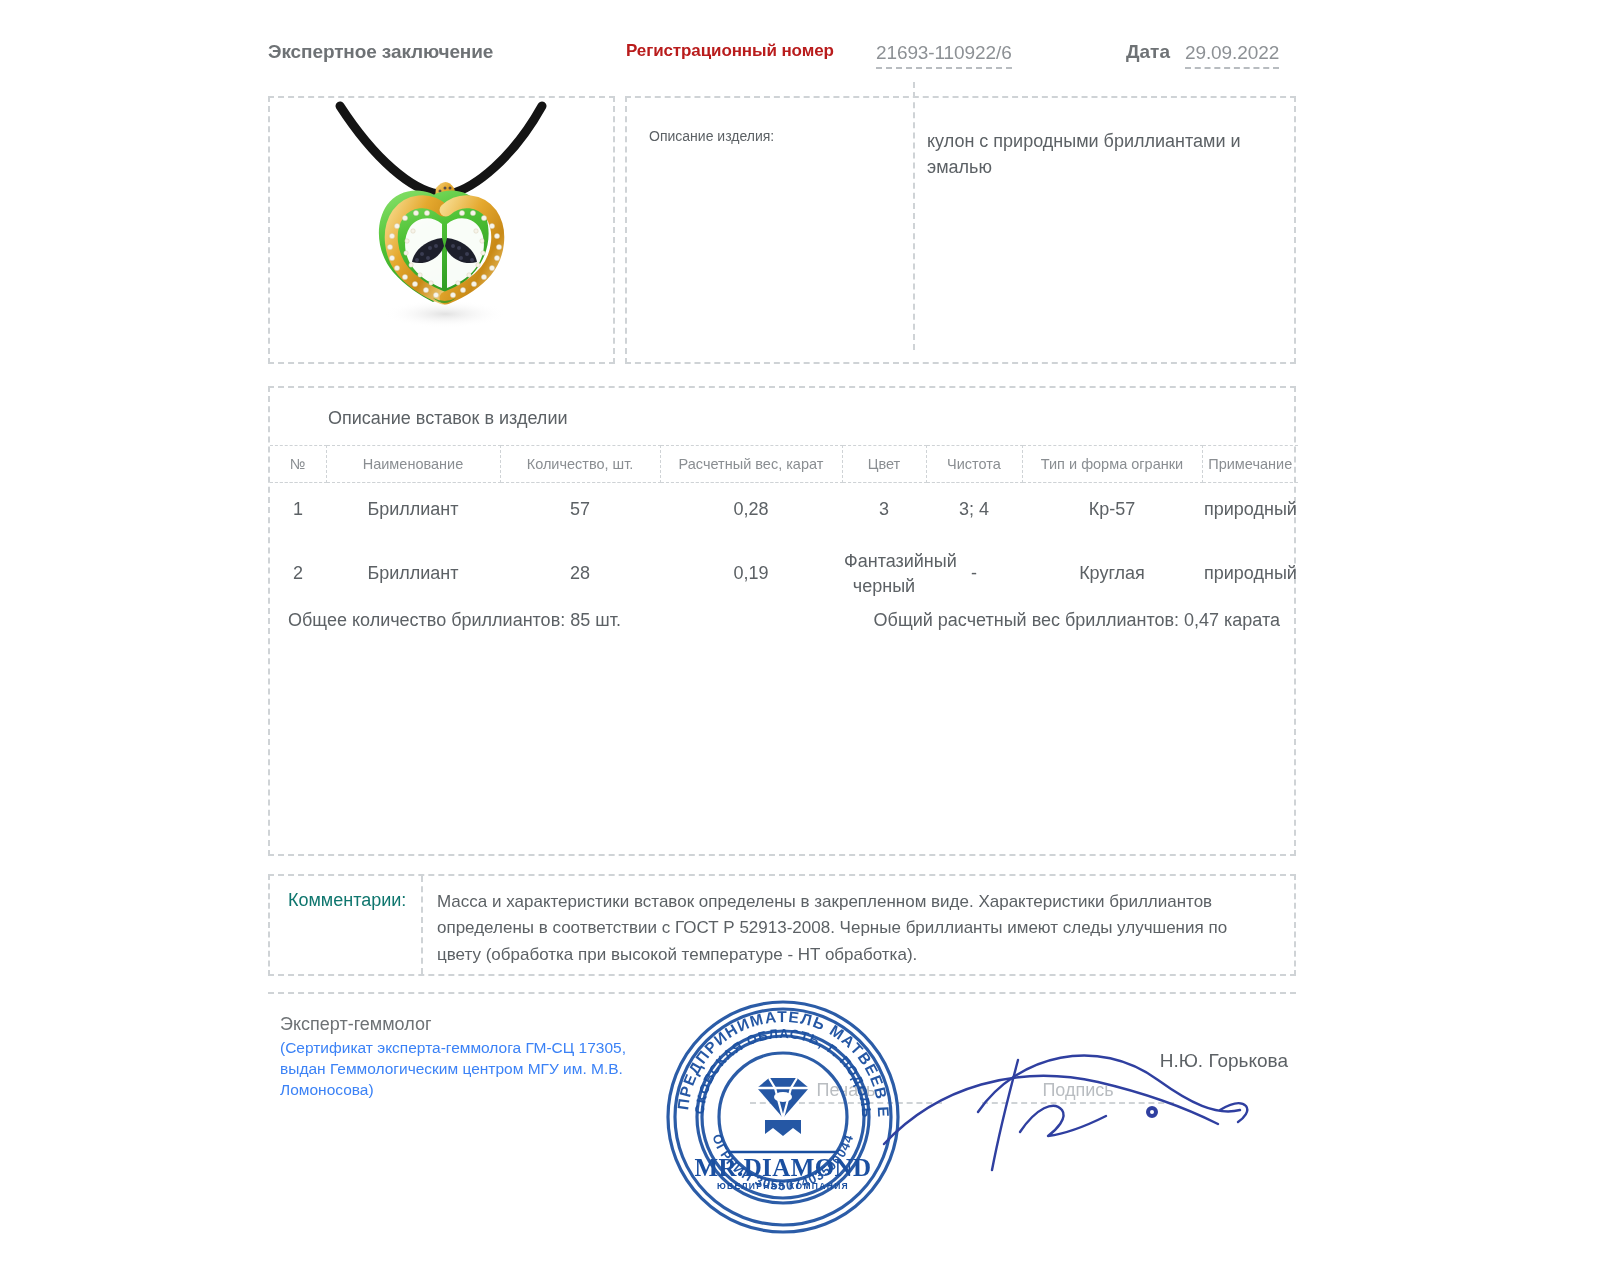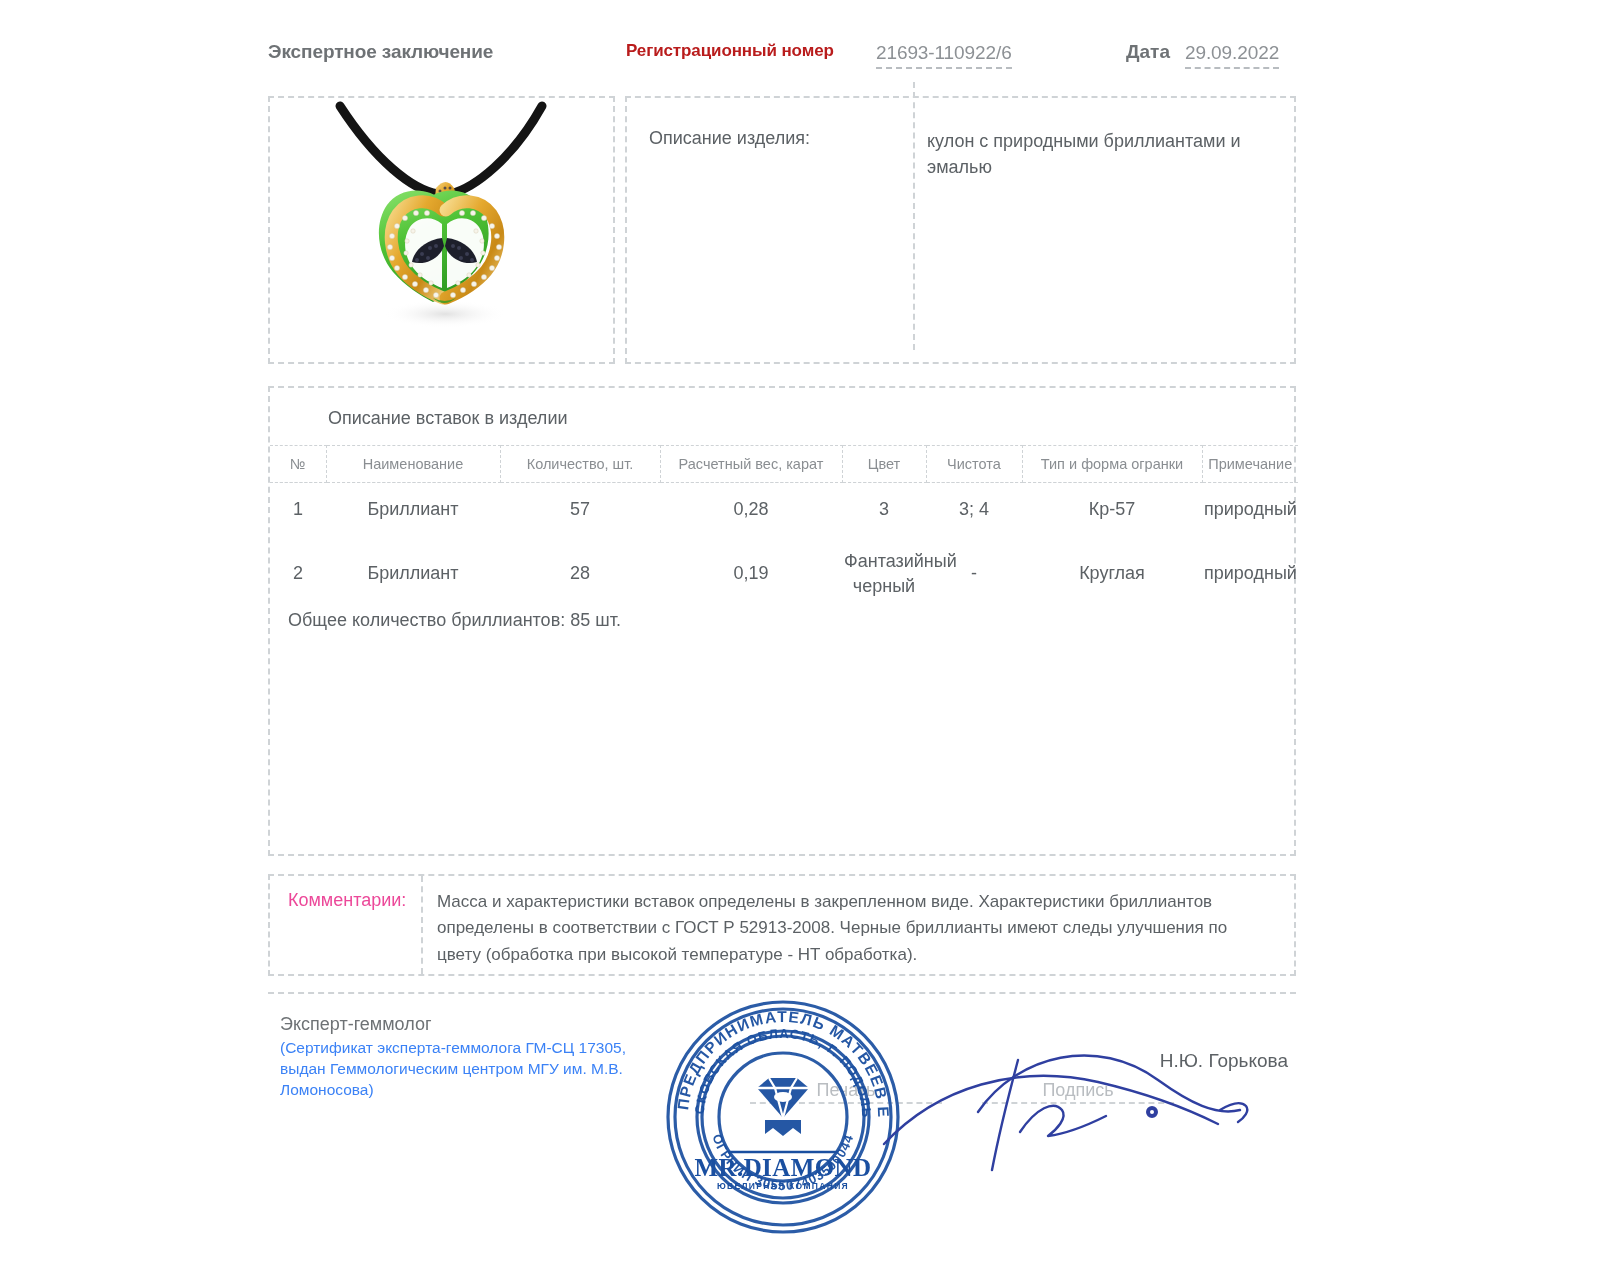--- a/index.html
+++ b/index.html
@@ -96,21 +96,21 @@
   }
   .spec-row {
     position: absolute;
     left: 0;
     width: 100%;
     height: 42px;
   }
   .spec-label {
     position: absolute;
     left: 22px; top: 0;
-    font-size: 18px;
+    font-size: 14px;
     color: #5c6165;
   }
   .spec-divider {
     position: absolute;
     left: 286px; top: -16px;
     width: 0;
     height: 268px;
     border-left: 2px dashed #cfd3d6;
   }
   .spec-value {
@@ -195,21 +195,21 @@
     left: 268px;
     top: 874px;
     width: 1028px;
     height: 102px;
     border: 2px dashed #cfd3d6;
   }
   .comments-label {
     position: absolute;
     left: 18px; top: 14px;
     font-size: 18px;
-    color: #ec4899;
+    color: #0f766e;
   }
   .comments-divider {
     position: absolute;
     left: 151px; top: 0;
     height: 100%;
     border-left: 2px dashed #cfd3d6;
   }
   .comments-text {
     position: absolute;
     left: 167px; top: 13px;
@@ -496,20 +496,21 @@
           <td>Фантазийный черный</td>
           <td>-</td>
           <td>Круглая</td>
           <td>природный</td>
         </tr>
       </tbody>
     </table>
 
     <div class="totals">
       <div class="total-count">Общее количество бриллиантов: 85 шт.</div>
+      <div class="total-weight">Общий расчетный вес бриллиантов: 0,47 карата</div>
     </div>
   </div>
 
   <div class="comments-box">
     <div class="comments-label">Комментарии:</div>
     <div class="comments-divider"></div>
     <div class="comments-text">Масса и характеристики вставок определены в закрепленном виде. Характеристики бриллиантов определены в соответствии с ГОСТ Р 52913-2008. Черные бриллианты имеют следы улучшения по цвету (обработка при высокой температуре - HT обработка).</div>
   </div>
 
   <div class="footer">

